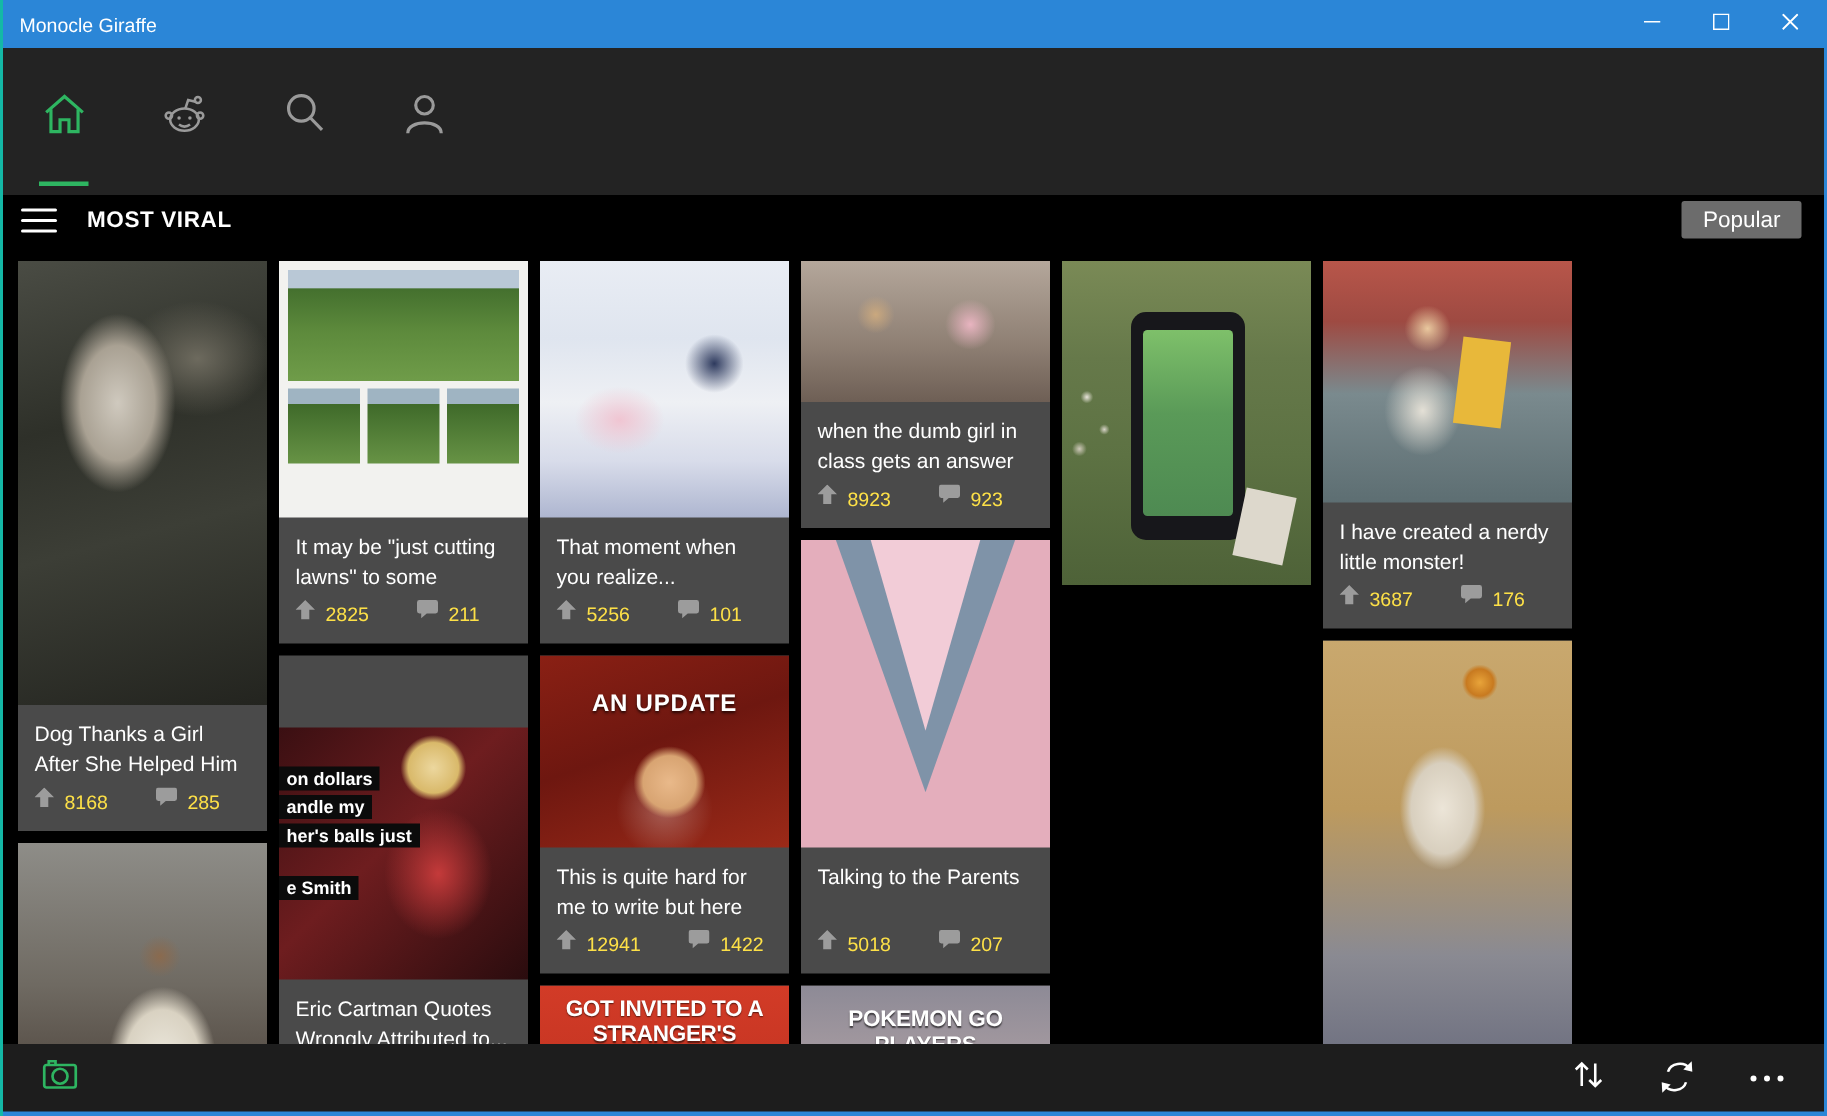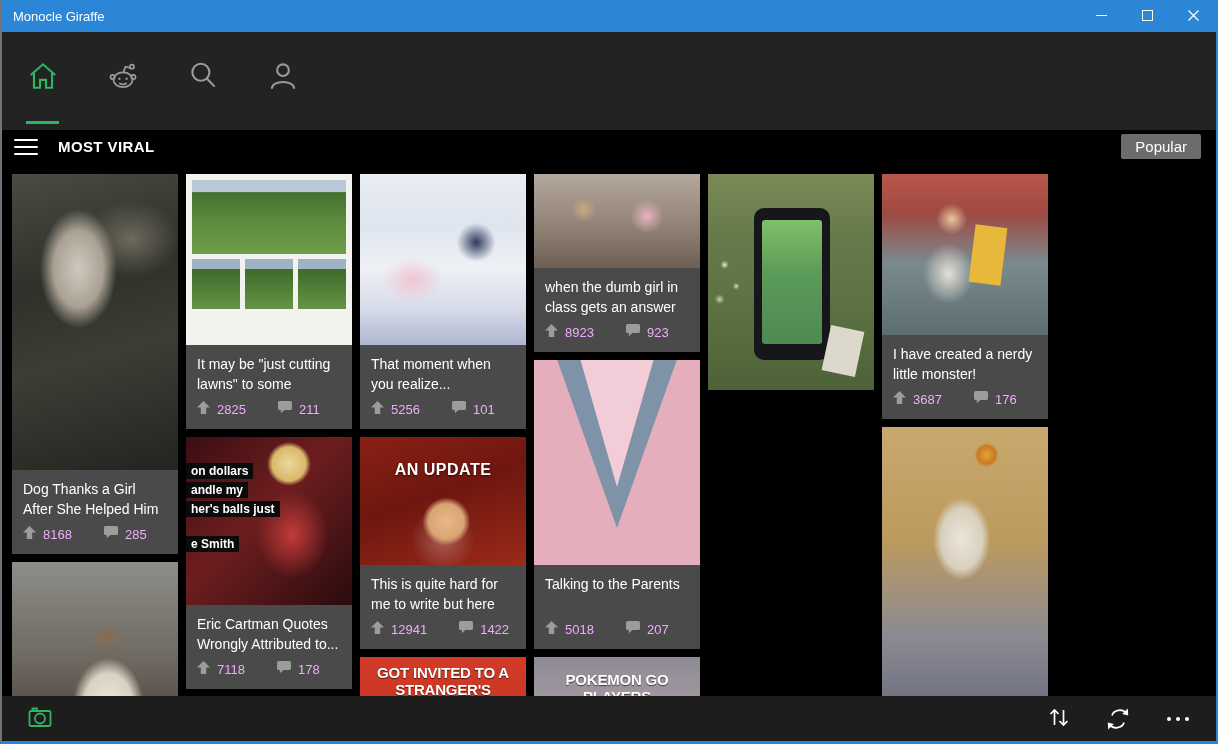--- a/index.html
+++ b/index.html
@@ -1,19 +1,19 @@
 <!DOCTYPE html>
 <html><head>
 <meta charset="utf-8">
 <style>
   * { box-sizing: border-box; margin: 0; padding: 0; }
   html,body { background:#000; }
   body { font-family:"Liberation Sans", sans-serif; }
   .window { position:relative; width:1218px; height:744px; background:#000;
-            border-left:2px solid #737373; border-right:2px solid #2b86d7; overflow:hidden; }
+            border-left:2px solid #14b8a6; border-right:2px solid #2b86d7; overflow:hidden; }
 
   
   .titlebar { position:absolute; top:0; left:0; right:0; height:32px; background:#2b86d7;
               display:flex; align-items:center; }
   .titlebar-title { color:#fff; font-size:13px; padding-left:11px; }
   .win-controls { margin-left:auto; display:flex; height:32px; }
   .win-btn { width:46px; height:32px; display:flex; align-items:center; justify-content:center; cursor:default; }
 
   
   .navbar { position:absolute; top:32px; left:0; right:0; height:98px; background:#232323; }
@@ -31,41 +31,41 @@
 
   
   .grid { position:absolute; top:174px; left:10px; right:0; height:522px; overflow:hidden;
           display:flex; gap:8px; align-items:flex-start; }
   .col { display:flex; flex-direction:column; gap:8px; width:166px; flex:none; }
   .card { width:166px; background:#4a4a4a; overflow:hidden; }
   .card-img { position:relative; width:100%; overflow:hidden; }
   .card-footer { padding:9px 11px 11px 11px; }
   .card-title { color:#fff; font-size:14px; line-height:20px; height:40px; overflow:hidden; font-weight:400; }
   .card-stats { display:flex; align-items:center; gap:7px; margin-top:6px; }
-  .stat-num { color:#f0abfc; font-size:13px; }
+  .stat-num { color:#fde047; font-size:13px; }
   .stat-gap { width:18px; }
 
   
   .img-dog { height:296px; background:
     radial-gradient(ellipse 55px 85px at 40% 32%, #cfc9be 0%, #a9a193 45%, rgba(0,0,0,0) 70%),
     radial-gradient(ellipse 70px 55px at 72% 22%, #6d6a5e 0%, rgba(0,0,0,0) 70%),
     linear-gradient(165deg,#4a4c44 0%,#2e3029 35%,#3c3e36 60%,#23241f 100%); }
   .img-pratt { height:236px; background:
     radial-gradient(ellipse 50px 70px at 58% 62%, #ece8dd 0%, #d9d2c2 50%, rgba(0,0,0,0) 72%),
     radial-gradient(circle 20px at 57% 32%, #8a6a4e 0%, rgba(0,0,0,0) 70%),
     linear-gradient(180deg,#8e8d88 0%,#6f6a62 40%,#4a4038 75%,#33291f 100%); }
   .img-lawns { height:171px; background:#f2f2ef; padding:6px; }
   .lawn-top { height:74px; margin-bottom:5px;
     background:linear-gradient(180deg,#b9c8d6 0%,#b9c8d6 16%,#44702e 17%,#5d8a3c 55%,#6f9c49 100%); }
   .lawn-row { display:flex; gap:5px; }
   .lawn-thumb { flex:1; height:50px; background:linear-gradient(180deg,#9fb4c2 0%,#9fb4c2 20%,#3f6a2a 21%,#679345 100%); }
   .img-marilyn { height:168px; position:relative; background:
     radial-gradient(circle 28px at 62% 16%, #ecd79e 0%, #d9b96a 60%, rgba(0,0,0,0) 78%),
     radial-gradient(ellipse 48px 58px at 64% 58%, #c43a3a 0%, rgba(0,0,0,0) 75%),
-    linear-gradient(135deg,#3a0f12 0%,#6e1d1f 45%,#2a0c0e 100%); }
+    linear-gradient(135deg,#3a0f12 0%,#6e1d1f 45%,#2a0c0e 100%); margin-top: 48px; }
   .quote-chips { position:absolute; left:0; top:26px; display:flex; flex-direction:column; align-items:flex-start; gap:3px; }
   .chip { background:#0b0b0b; color:#fff; font-size:12px; font-weight:700; padding:1px 5px; white-space:nowrap; }
   .chip-last { margin-top:16px; }
   .img-comic1 { height:171px; background:
     radial-gradient(circle 26px at 70% 40%, #2e3a5e 0%, rgba(0,0,0,0) 75%),
     radial-gradient(ellipse 40px 30px at 32% 62%, #f0c5d2 0%, rgba(0,0,0,0) 75%),
     linear-gradient(180deg,#e9edf4 0%,#dfe5ef 30%,#eef0f4 55%,#d8dcea 78%,#aeb6d0 100%); }
   .img-update { height:128px; position:relative; background:
     radial-gradient(circle 32px at 52% 66%, #e9b98a 0%, #d8a472 55%, rgba(0,0,0,0) 75%),
     radial-gradient(circle 46px at 50% 80%, rgba(255,255,255,.28) 0%, rgba(0,0,0,0) 70%),

